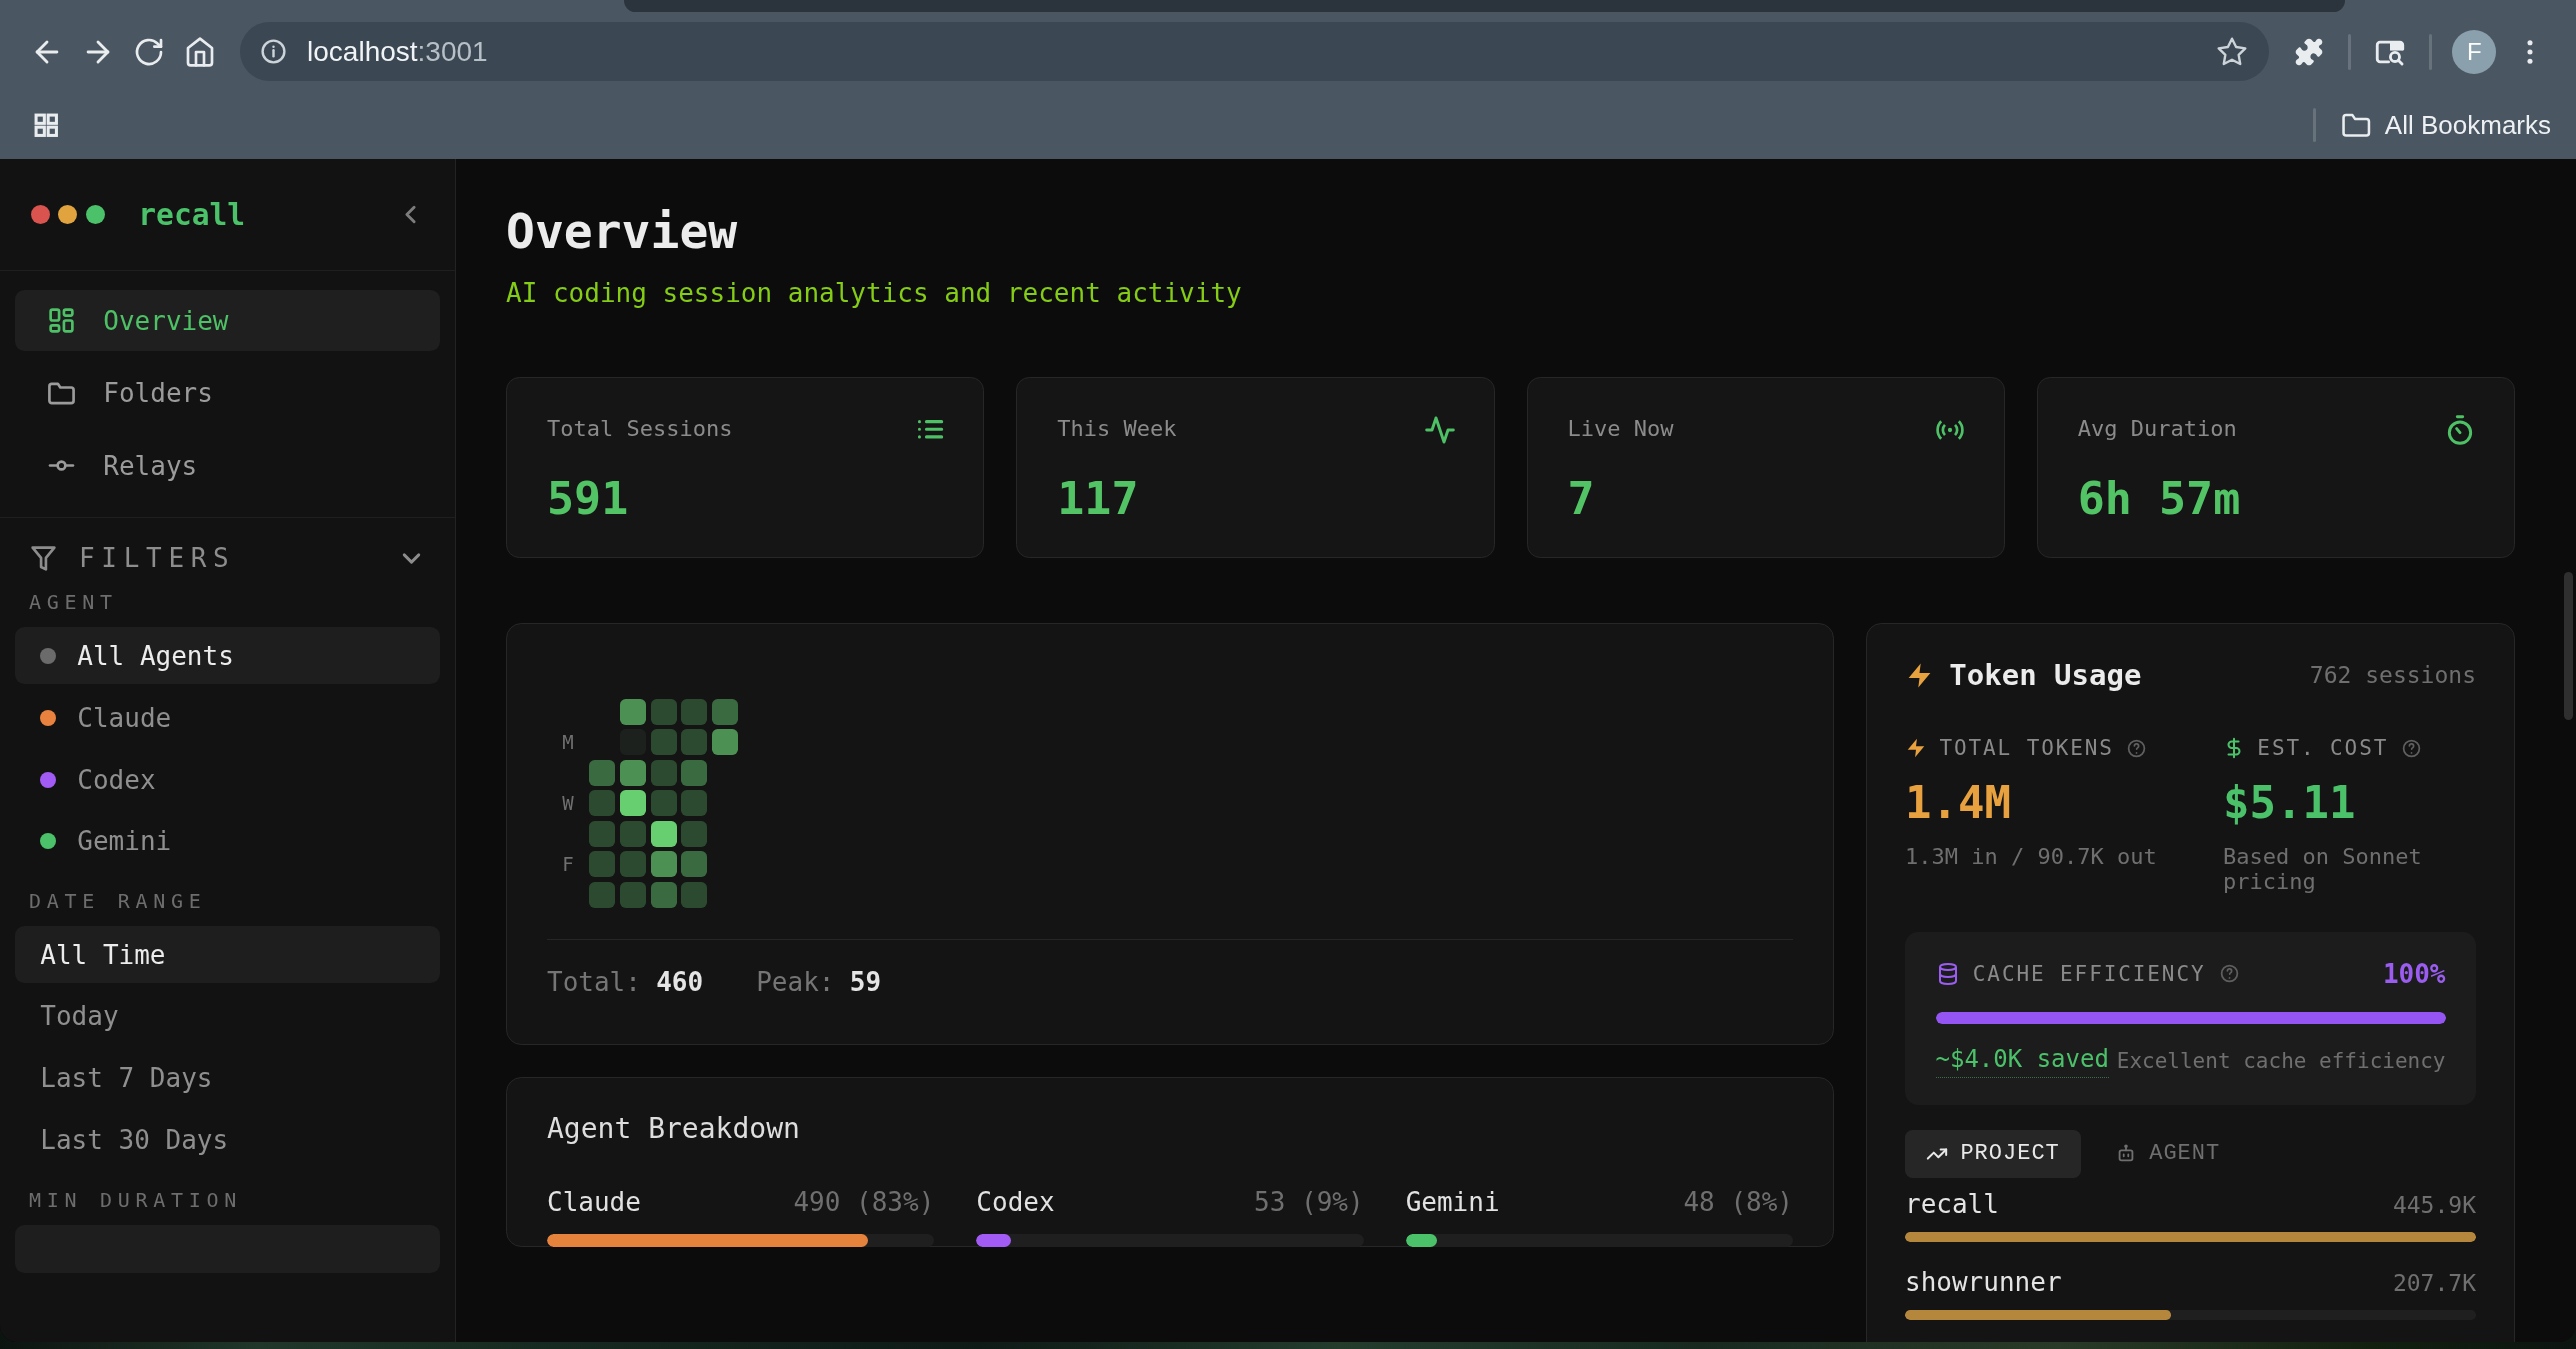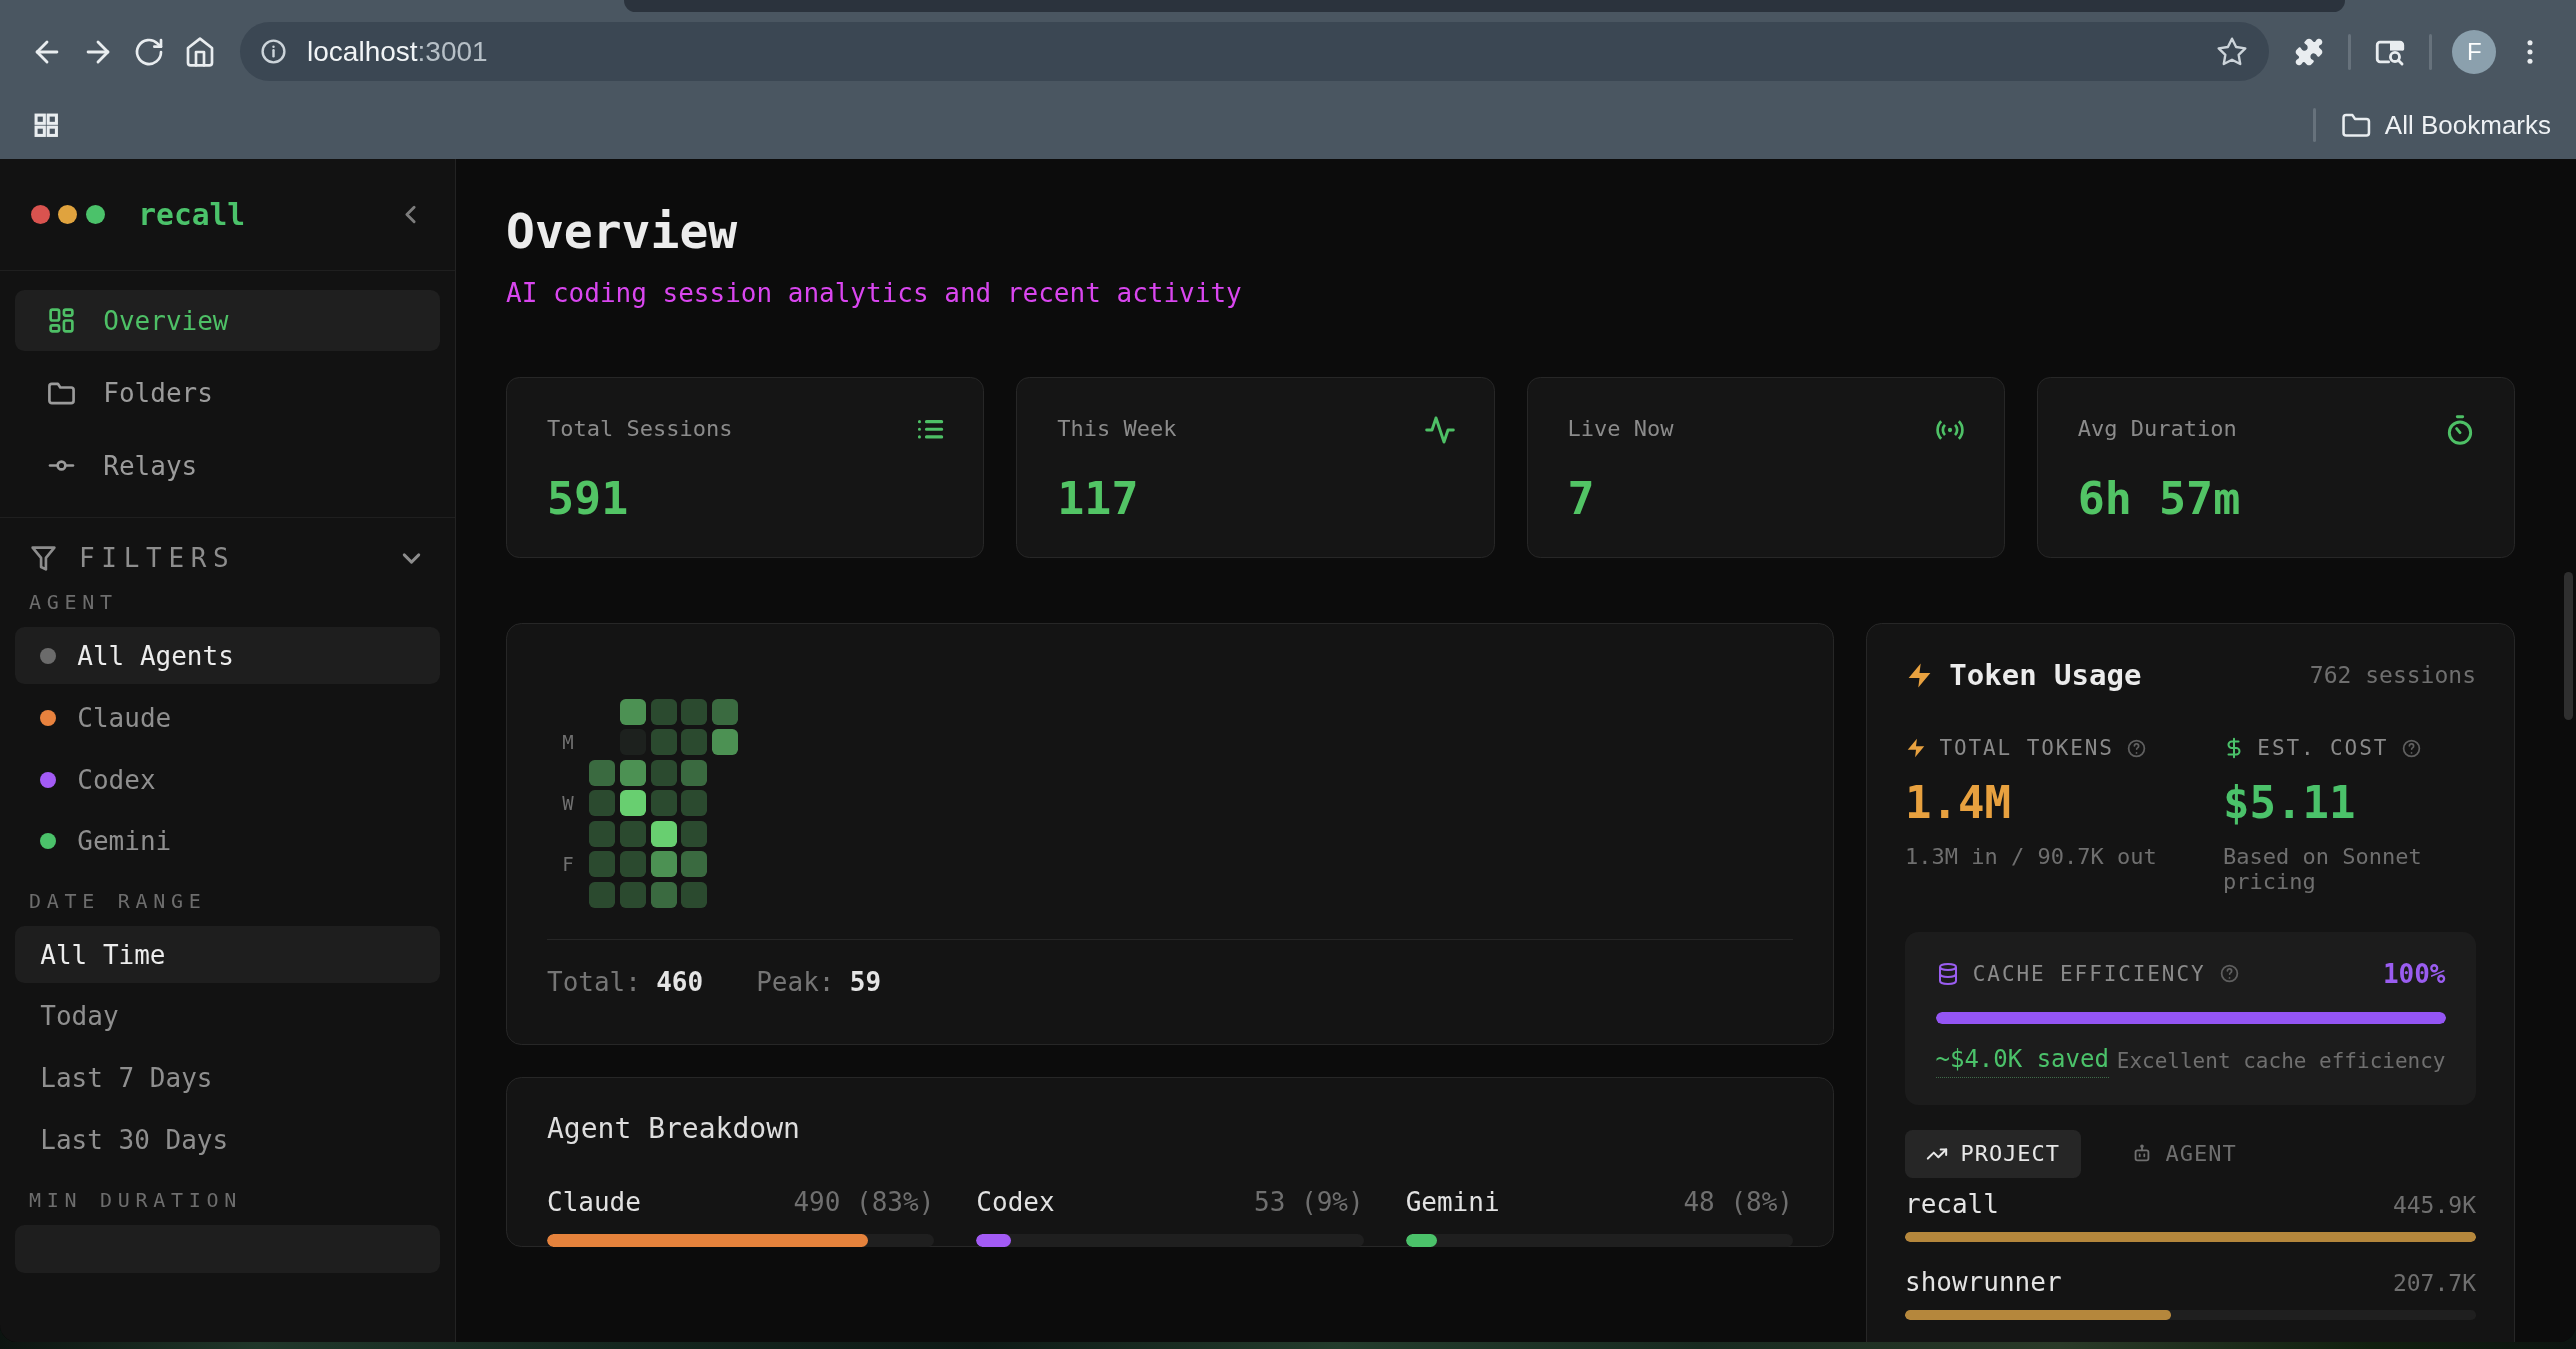--- a/index.html
+++ b/index.html
@@ -64,21 +64,21 @@
   .group-label.first { margin-top:17px; }
   .opt { height:57px; margin:0 15.3px 4.8px; border-radius:9.5px; display:flex; align-items:center;
     padding:0 25px; color:#8f8f8f; font-size:26px; cursor:pointer; }
   .opt.active { background:#1e1e1e; color:#ececec; }
   .opt .adot { width:16px; height:16px; border-radius:50%; margin-right:21px; flex:none; }
   .opt.partial { height:48px; background:#1e1e1e; }
 
   
   .main { flex:1; padding:44px 61px 0 50px; overflow:hidden; }
   .page-title { font-size:48px; font-weight:700; color:#ececec; }
-  .page-sub { font-size:26px; color:#d946ef; margin-top:19px; }
+  .page-sub { font-size:26px; color:#84cc16; margin-top:19px; }
   .stats { display:grid; grid-template-columns:repeat(4,1fr); gap:32px; margin-top:69px; }
   .stat-card { height:181px; background:#151515; border:1px solid #272727; border-radius:13.3px;
     padding:38px 40px; position:relative; }
   .stat-label { font-size:22px; color:#8b8b8b; }
   .stat-icon { position:absolute; top:36px; right:38px; color:#4ec066; }
   .stat-value { margin-top:30.5px; font-size:45px; font-weight:700; color:#52c465; }
 
   .content { display:flex; gap:32px; margin-top:65px; align-items:flex-start; }
   .left-col { width:1328px; flex:none; }
   .card { background:#141414; border:1px solid #272727; border-radius:15.3px; }
@@ -117,21 +117,21 @@
   .tk-value.green { color:#4bc26a; }
   .tk-sub { margin-top:15.3px; font-size:22px; color:#6f6f6f; }
   .cache { margin-top:38px; background:#1c1c1c; border-radius:13.3px; padding:27px 30.5px; }
   .cache-head { display:flex; align-items:center; gap:13.3px; font-size:21px; color:#8a8a8a; letter-spacing:1.9px; }
   .cache-pct { margin-left:auto; font-size:26px; font-weight:700; color:#9a5df0; letter-spacing:0; }
   .cache-bar { margin-top:23px; height:12.4px; border-radius:6.7px; background:#2a2a2a; overflow:hidden; }
   .cache-fill { height:100%; border-radius:6.7px; background:#9455f4; }
   .cache-foot { margin-top:21px; display:flex; align-items:center; }
   .cache-saved { font-size:24px; color:#4bc26a; border-bottom:1.9px dotted #3f6b49; padding-bottom:3.8px; }
   .cache-note { margin-left:auto; font-size:21px; color:#6f6f6f; }
-  .tk-tabs { margin-top:25px; display:flex; align-items:center; gap:50px; }
+  .tk-tabs { margin-top:25px; display:flex; align-items:center; gap:34px;font-family:Liberation Mono, monospace; }
   .tk-tab { display:flex; align-items:center; gap:12.4px; font-size:22px; color:#6f6f6f;
     letter-spacing:1px; cursor:pointer; padding:11.4px 0; }
   .tk-tab.active { background:#262626; border-radius:7.6px; padding:11.4px 21px; color:#e8e8e8; }
   .projects { margin-top:11.4px; }
   .proj { margin-bottom:25px; }
   .proj-head { display:flex; align-items:baseline; font-size:26px; color:#e4e4e4; }
   .proj-val { margin-left:auto; font-size:23px; color:#6f6f6f; }
   .proj-bar { margin-top:13.3px; height:9.5px; border-radius:4.8px; background:#1f1f1f; overflow:hidden; }
   .proj-fill { height:100%; border-radius:4.8px; background:#b5873c; }
 

